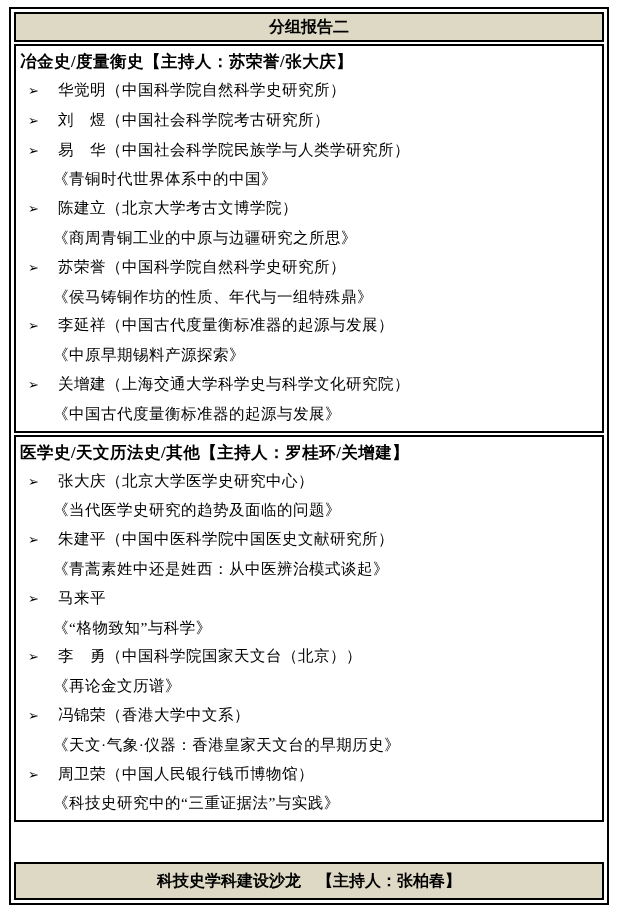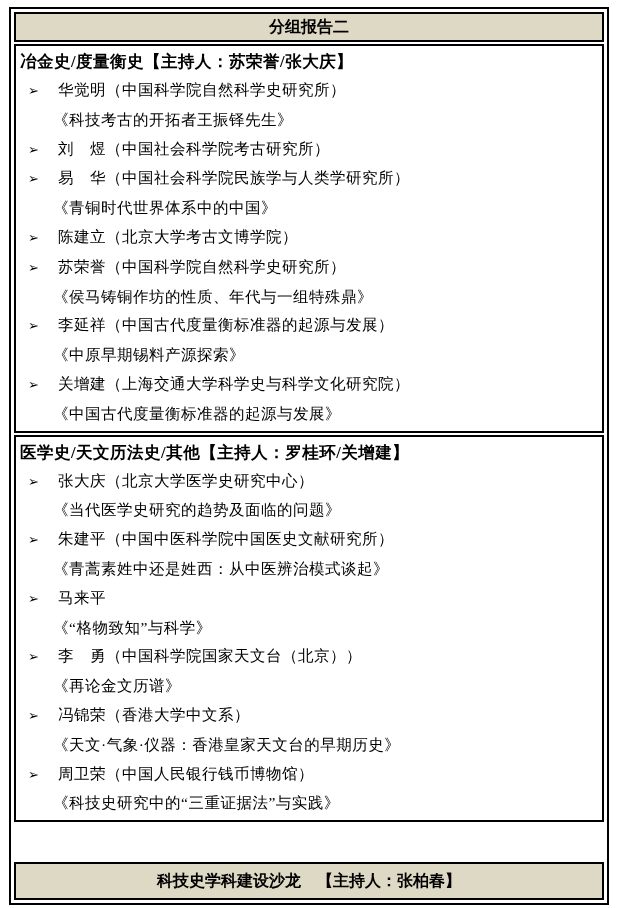--- a/index.html
+++ b/index.html
@@ -88,40 +88,40 @@
   </div>
 
   <div class="cell section">
     <div class="section-header">冶金史/度量衡史【主持人：苏荣誉/张大庆】</div>
 
     <div class="speaker-line">
       <span class="bullet">➢</span>
       <span class="speaker-name">华觉明</span>
       <span class="affiliation">（中国科学院自然科学史研究所）</span>
     </div>
-    <div class="title-line">《科技考古的开拓者王振铎先生》</div>
 
     <div class="speaker-line">
       <span class="bullet">➢</span>
       <span class="speaker-name">刘　煜</span>
       <span class="affiliation">（中国社会科学院考古研究所）</span>
     </div>
 
     <div class="speaker-line">
       <span class="bullet">➢</span>
       <span class="speaker-name">易　华</span>
       <span class="affiliation">（中国社会科学院民族学与人类学研究所）</span>
     </div>
     <div class="title-line">《青铜时代世界体系中的中国》</div>
 
     <div class="speaker-line">
       <span class="bullet">➢</span>
       <span class="speaker-name">陈建立</span>
       <span class="affiliation">（北京大学考古文博学院）</span>
     </div>
+    <div class="title-line">《商周青铜工业的中原与边疆研究之所思》</div>
 
     <div class="speaker-line">
       <span class="bullet">➢</span>
       <span class="speaker-name">苏荣誉</span>
       <span class="affiliation">（中国科学院自然科学史研究所）</span>
     </div>
     <div class="title-line">《侯马铸铜作坊的性质、年代与一组特殊鼎》</div>
 
     <div class="speaker-line">
       <span class="bullet">➢</span>

